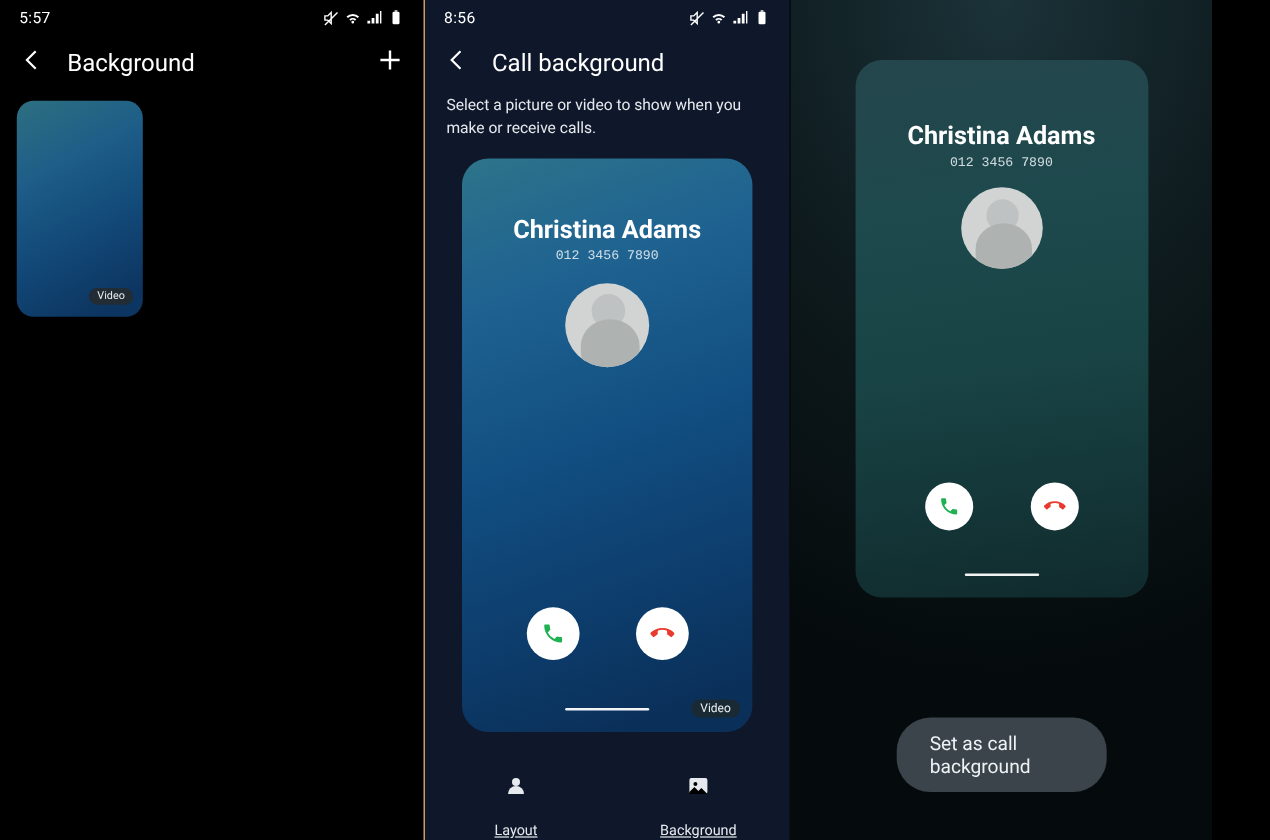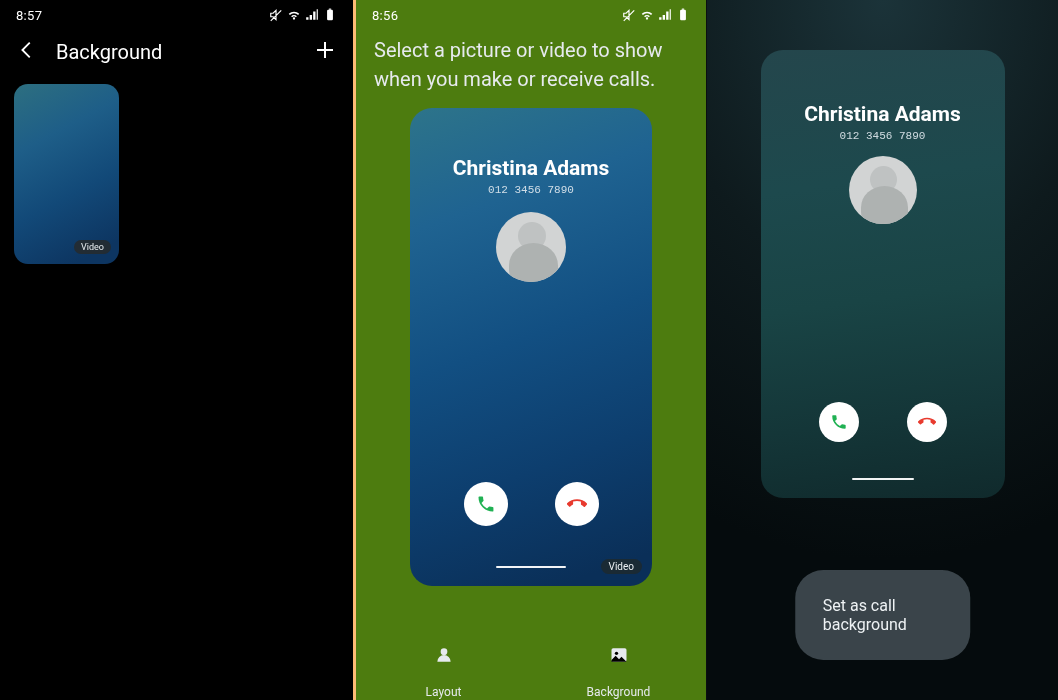--- a/index.html
+++ b/index.html
@@ -1,37 +1,37 @@
 <!DOCTYPE html>
 <html><head>
   <meta charset="utf-8">
   <style>
     * { margin:0; padding:0; box-sizing:border-box; font-family: -apple-system, "Segoe UI", Roboto, Arial, sans-serif; -webkit-font-smoothing:antialiased; }
     body { background:#000; width:1058px; height:700px; overflow:hidden; }
     .wrap { display:flex; width:1058px; height:700px; }
     .pane { position:relative; height:700px; }
     .p1 { width:353px; background:#000; }
-    .p2 { width:353px; background:#4d7c0f; border-left:3px solid #fdba74; }
+    .p2 { width:305px; background:#0f172a; border-left:1px solid #fdba74; }
     .p3 { width:352px; background: radial-gradient(ellipse 160% 100% at 50% 0%, #1b3339 0%, #0e1a1d 40%, #050b0d 80%); border-left:1px solid #0a0f10; }
     
     .sb { height:30px; display:flex; align-items:center; justify-content:space-between; padding:0 16px; color:#fff; }
     .sb .time { font-size:13px; letter-spacing:0.3px; }
     .sb .icons { display:flex; align-items:center; gap:4px; }
     .sb svg { width:14px; height:14px; fill:#fff; display:block; }
     
     .hdr { display:flex; align-items:center; height:44px; padding:0 16px; color:#fff; gap:18px; }
     .hdr .title { font-size:20px; font-weight:400; }
     .hdr .plus { margin-left:auto; }
     .back-svg { width:22px; height:22px; }
     .plus-svg { width:24px; height:24px; }
     
     .thumb { width:105px; height:180px; border-radius:14px; margin:10px 0 0 14px; position:relative; background: linear-gradient(152deg, #2d6f80 0%, #1e5e88 30%, #124978 60%, #0d3561 90%); }
     .vchip { position:absolute; right:8px; bottom:10px; background:#222c34; color:#eaeff2; font-size:9px; padding:2px 7px; border-radius:9px; }
     
-    .instr { color:#e6eaee; font-size:20px; line-height:1.45; padding:6px 18px 0 18px; }
+    .instr { color:#e6eaee; font-size:13px; line-height:1.45; padding:6px 18px 0 18px; }
     
     .card { position:relative; border-radius:22px; margin:14px auto 0 auto; }
     .c2 { width:242px; height:478px; background: linear-gradient(160deg, #2d748a 0%, #1f6391 22%, #124f82 48%, #0d3e6e 72%, #0a2f58 94%); }
     .c3 { width:244px; height:448px; margin-top:50px; background: linear-gradient(172deg, #24464c 0%, #1d494d 30%, #194445 55%, #143638 80%, #102a2c 100%); }
     .caller-name { color:#fff; text-align:center; font-weight:700; }
     .c2 .caller-name { font-size:21px; padding-top:48px; }
     .c3 .caller-name { font-size:21px; padding-top:52px; }
     .caller-num { color:#e2eaf0; text-align:center; opacity:0.9;font-family:Liberation Mono, monospace; }
     .c2 .caller-num { font-size:11px; margin-top:4px; }
     .c3 .caller-num { font-size:11px; margin-top:4px; }
@@ -50,33 +50,33 @@
     .cbtn { width:44px; height:44px; border-radius:50%; background:#fff; display:flex; align-items:center; justify-content:center; }
     .c3 .cbtn { width:40px; height:40px; }
     .cbtn svg { width:20px; height:20px; }
     .c3 .cbtn svg { width:18px; height:18px; }
     .homebar { position:absolute; height:2px; background:#fff; border-radius:2px; opacity:0.95; }
     .c2 .homebar { width:70px; left:50%; transform:translateX(-50%); bottom:18px; }
     .c3 .homebar { width:62px; left:50%; transform:translateX(-50%); bottom:18px; }
     .c2 .vchip2 { position:absolute; right:10px; bottom:12px; background:#1a2a34; color:#eaeff2; font-size:10px; padding:2px 8px; border-radius:10px; }
     
     .tabs { position:absolute; bottom:0; left:0; right:0; height:56px; display:flex; color:#e6eaee; }
-    .tab { flex:1; display:flex; flex-direction:column; align-items:center; justify-content:center; gap:20px; font-size:12px; }
+    .tab { flex:1; display:flex; flex-direction:column; align-items:center; justify-content:center; gap:20px; font-size:12px;text-decoration:underline; }
     .tab svg { width:20px; height:20px; fill:#e6eaee; }
     
-    .setbtn { position:absolute; bottom:40px; left:50%; transform:translateX(-50%); background:#3a444a; color:#eef2f4; font-size:16px; padding:26px 28px; border-radius:28px; }
+    .setbtn { position:absolute; bottom:40px; left:50%; transform:translateX(-50%); background:#3a444a; color:#eef2f4; font-size:16px; padding:12px 28px; border-radius:28px; }
   </style>
 </head>
 <body>
 
 <div class="wrap">
 
   <div class="pane p1">
     <div class="sb">
-      <span class="time">8:57</span>
+      <span class="time">5:57</span>
       <span class="icons">
         <svg viewBox="0 0 24 24">
             <path d="M3 9v6h4l5 5V4L7 9H3zM21 4L3 22" stroke="#fff" stroke-width="2" fill="none"></path>
           </svg>
         <svg viewBox="0 0 24 24">
             <path d="M12 20a2 2 0 100-4 2 2 0 000 4zm-5-6a7 7 0 0110 0l-2 2a4 4 0 00-6 0zm-4-4a13 13 0 0118 0l-2 2a10 10 0 00-14 0z"></path>
           </svg>
         <svg viewBox="0 0 24 24">
             <path d="M2 20h4v-4H2zm6 0h4V12H8zm6 0h4V6h-4zm6 0h2V2h-2z"></path>
           </svg>
@@ -116,20 +116,28 @@
             <path d="M12 20a2 2 0 100-4 2 2 0 000 4zm-5-6a7 7 0 0110 0l-2 2a4 4 0 00-6 0zm-4-4a13 13 0 0118 0l-2 2a10 10 0 00-14 0z"></path>
           </svg>
         <svg viewBox="0 0 24 24">
             <path d="M2 20h4v-4H2zm6 0h4V12H8zm6 0h4V6h-4zm6 0h2V2h-2z"></path>
           </svg>
         <svg viewBox="0 0 24 24">
             <rect x="7" y="3" width="10" height="18" rx="2"></rect>
             <rect x="10" y="1" width="4" height="2"></rect>
           </svg>
       </span>
+    </div>
+    <div class="hdr">
+      <span>
+        <svg class="back-svg" viewBox="0 0 24 24" fill="none" stroke="#fff" stroke-width="2">
+            <polyline points="15 4 7 12 15 20"></polyline>
+          </svg>
+      </span>
+      <span class="title">Call background</span>
     </div>
     <div class="instr">Select a picture or video to show when you make or receive calls.</div>
 
     <div class="card c2">
       <div class="caller-name">Christina Adams</div>
       <div class="caller-num">012 3456 7890</div>
       <div class="avatar"></div>
       <div class="call-btns">
         <div class="cbtn">
           <svg viewBox="0 0 24 24" fill="#20b153">

